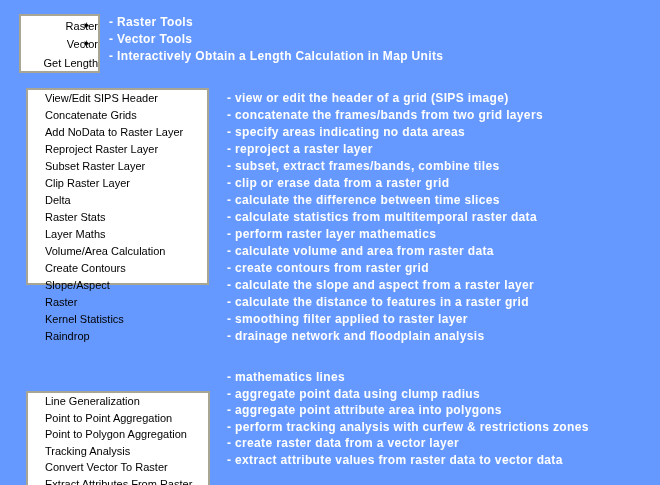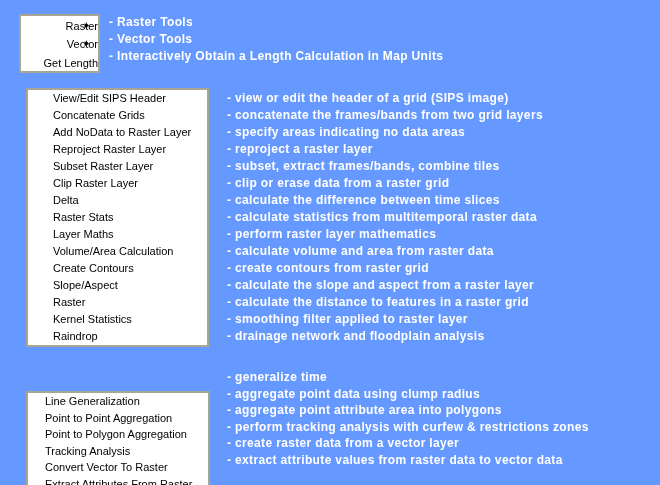--- a/index.html
+++ b/index.html
@@ -51,21 +51,21 @@
     line-height: var(--rh, 17px);
     font-size: 12px;
     font-weight: 700;
     letter-spacing: 0.35px;
     color: var(--desc-text, #ffffff);
     white-space: nowrap;
   }
   
   #box0  { left: 19px;  top: 14px;  width: 81px;  height: 59px;  --rh: 18.3px; padding-top: 1px; text-align: right; }
   #desc0 { left: 109px; top: 14px;  --rh: 17px; }
-  #box1  { left: 26px;  top: 88px;  width: 183px; height: 259px; padding-left: 8px; --rh: 17px; }
+  #box1  { left: 26px;  top: 88px;  width: 183px; height: 197px; --rh: 17px; }
   #desc1 { left: 227px; top: 90px;  --rh: 17px; }
   #box2  { left: 26px;  top: 367px; width: 184px; height: 103px; margin-top: 24px; --rh: 16.5px; }
   #desc2 { left: 227px; top: 369px; --rh: 16.6px; }
 </style>
 </head>
 <body>
 
 <div class="stage">
 
   <div class="section">
@@ -121,21 +121,21 @@
   <div class="section">
     <div class="menu-box" id="box2">
         <div class="menu-row"><span>Line Generalization</span></div>
         <div class="menu-row"><span>Point to Point Aggregation</span></div>
         <div class="menu-row"><span>Point to Polygon Aggregation</span></div>
         <div class="menu-row"><span>Tracking Analysis</span></div>
         <div class="menu-row"><span>Convert Vector To Raster</span></div>
         <div class="menu-row"><span>Extract Attributes From Raster</span></div>
       </div>
     <div class="desc-col" id="desc2">
-        <div class="desc-row">- generalize time</div>
+        <div class="desc-row">- mathematics lines</div>
         <div class="desc-row">- aggregate point data using clump radius</div>
         <div class="desc-row">- aggregate point attribute area into polygons</div>
         <div class="desc-row">- perform tracking analysis with curfew &amp; restrictions zones</div>
         <div class="desc-row">- create raster data from a vector layer</div>
         <div class="desc-row">- extract attribute values from raster data to vector data</div>
       </div>
   </div>
 
 </div>
 

